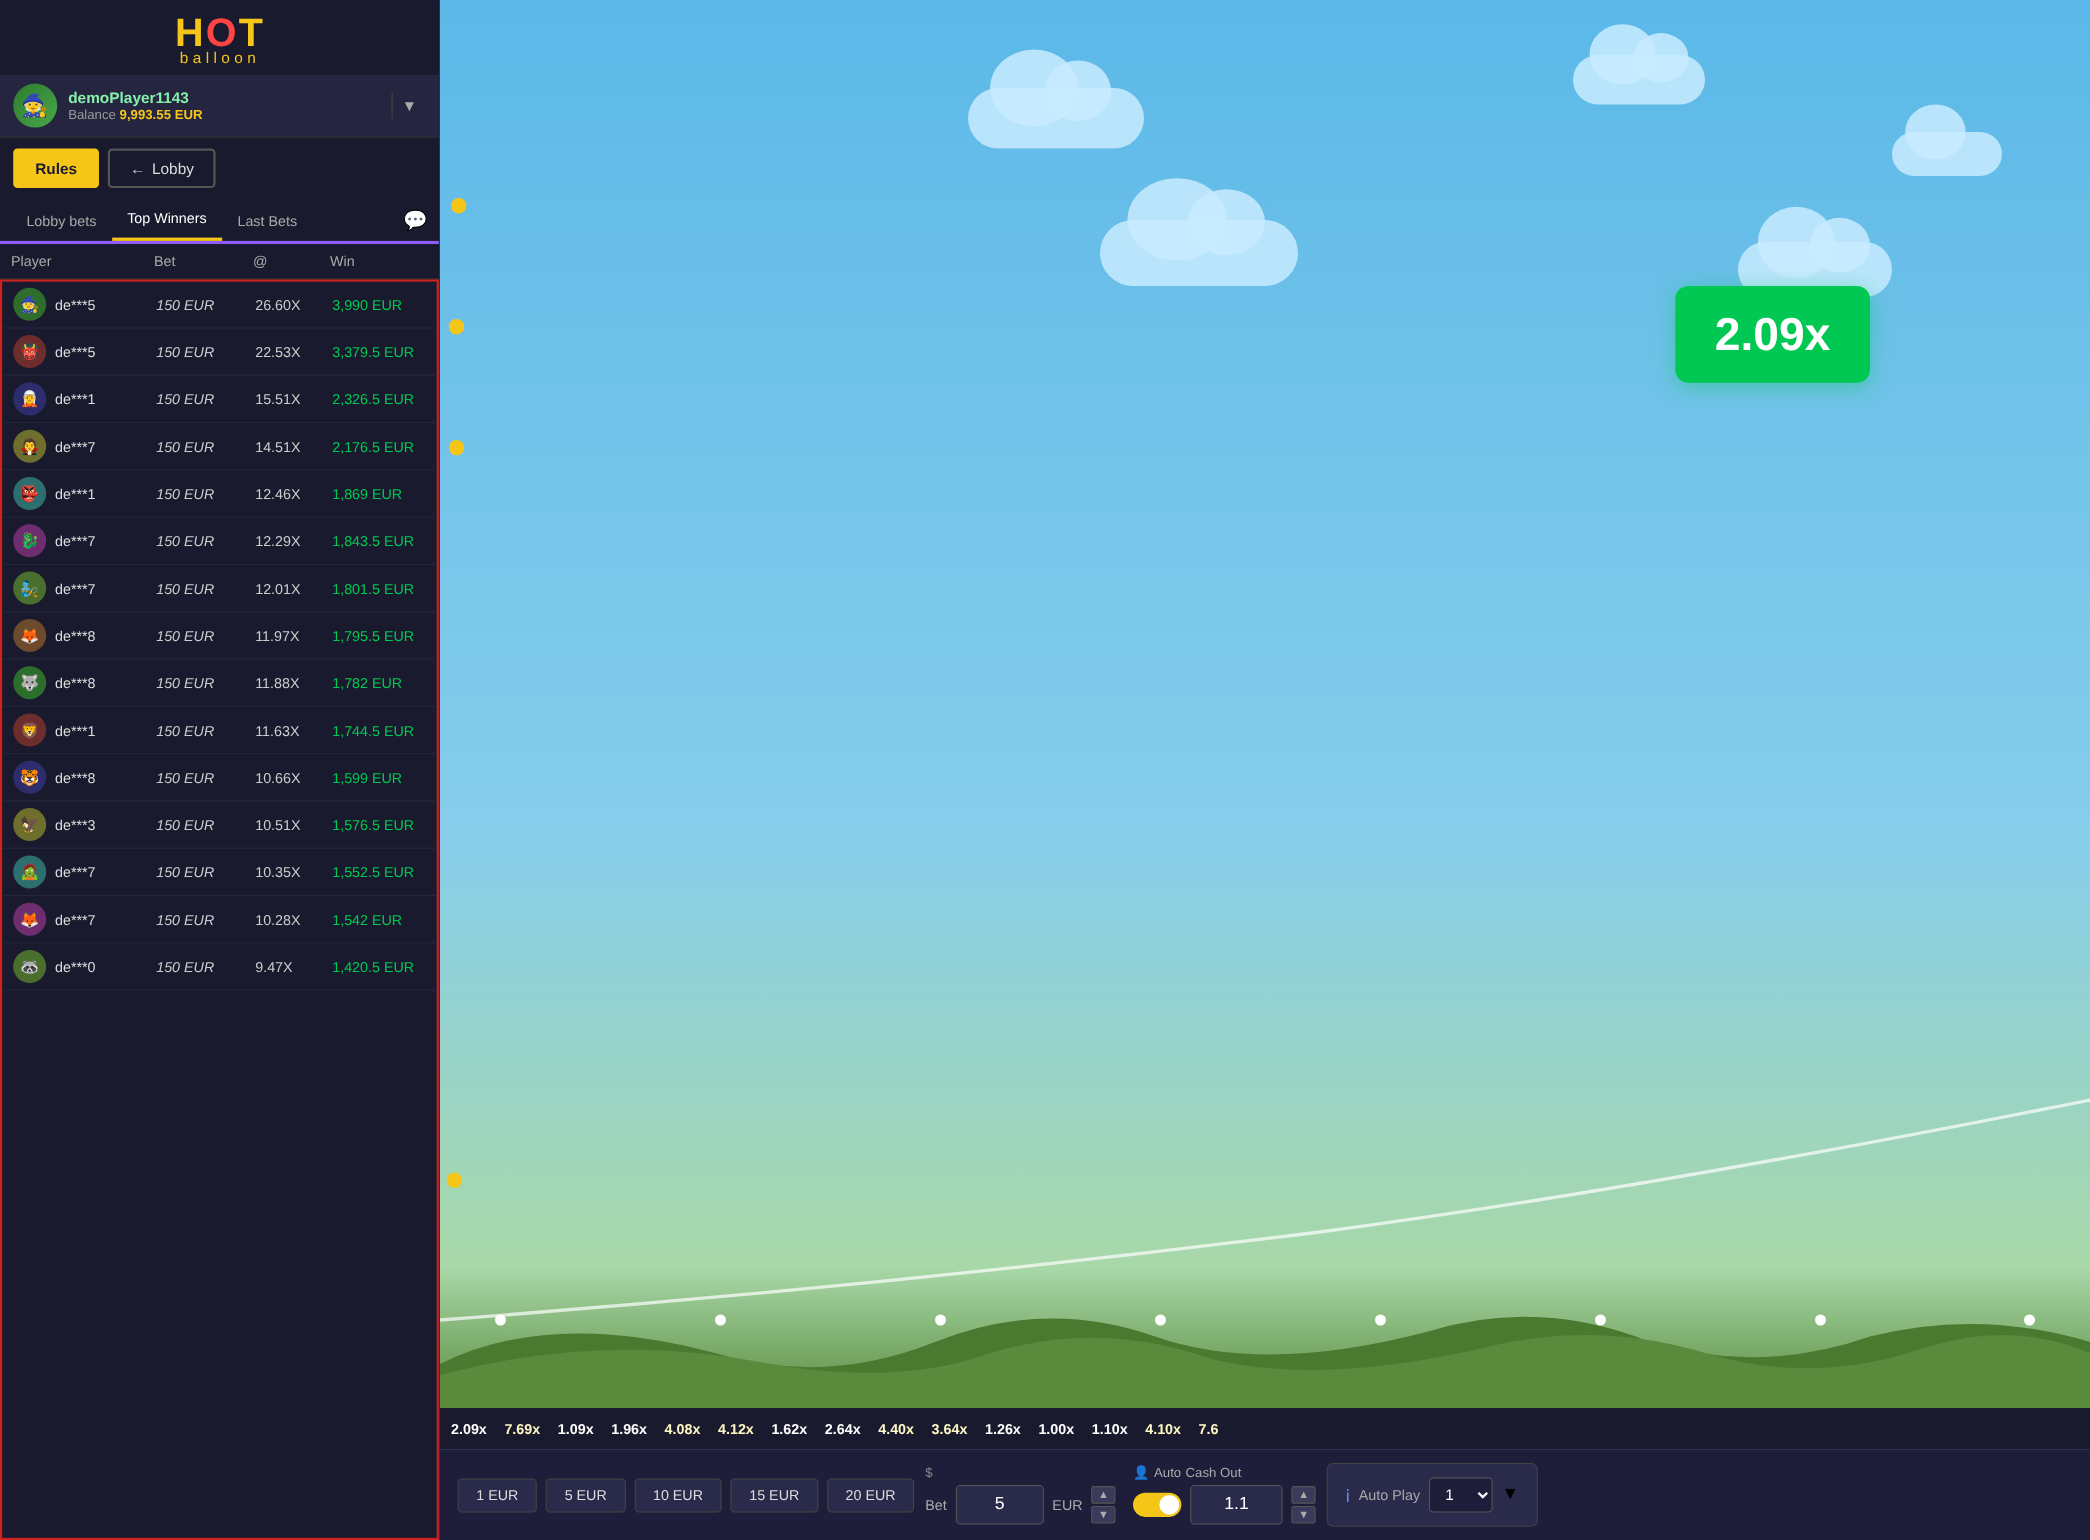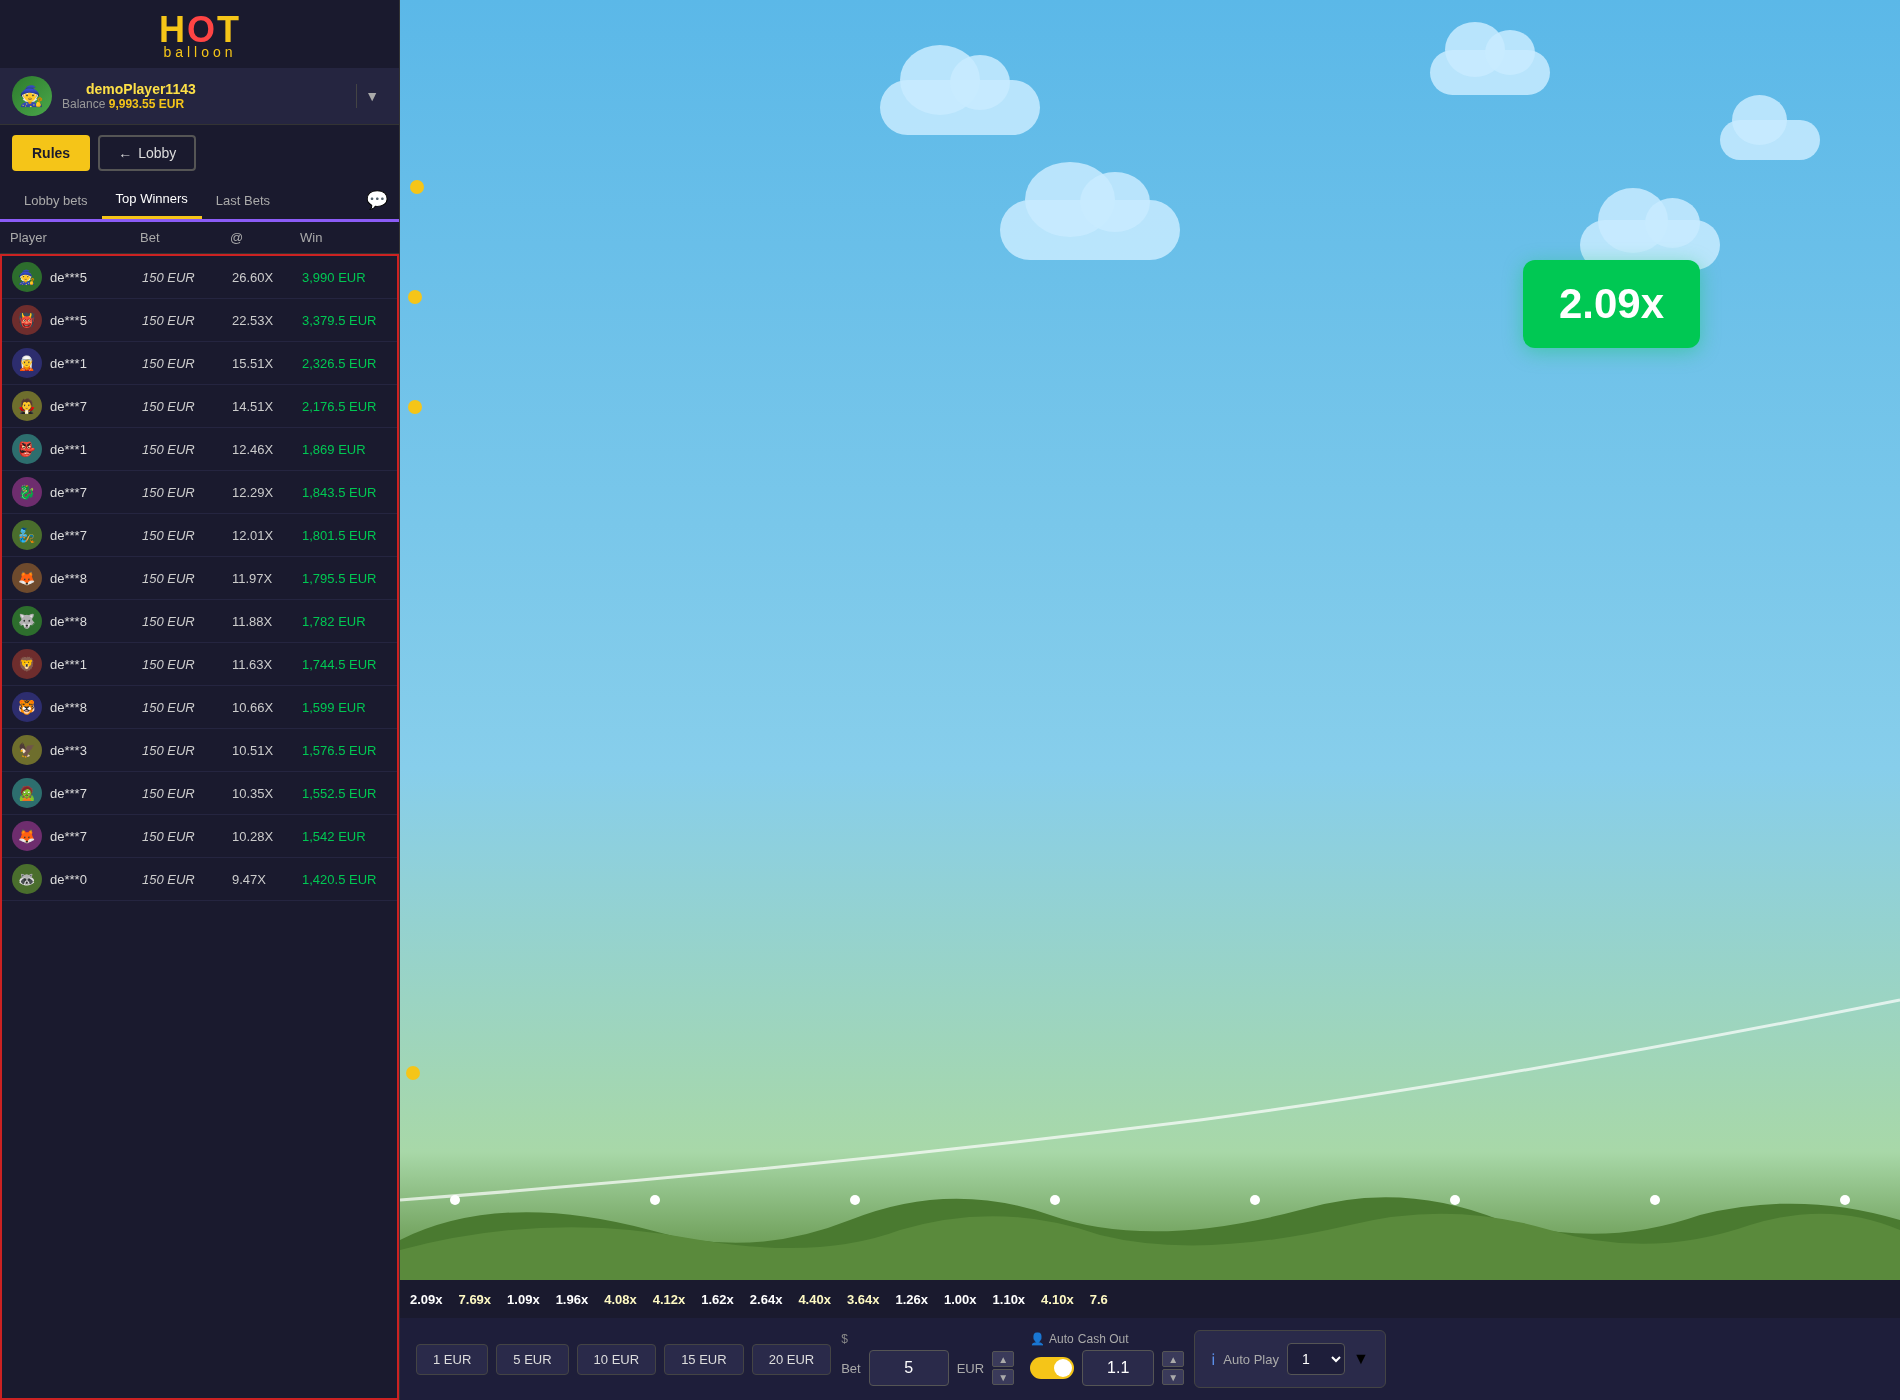--- a/index.html
+++ b/index.html
@@ -77,24 +77,23 @@
       margin-right: 10px;
       overflow: hidden;
       flex-shrink: 0;
     }
 
     .user-info {
       flex: 1;
     }
 
     .username {
-      color: #fde047;
+      color: #86efac;
       font-size: 14px;
       font-weight: bold;
-      margin-left: 24px;
     }
 
     .balance-line {
       font-size: 12px;
       color: #999;
     }
 
     .balance-amount {
       color: #f5c518;
       font-weight: bold;
@@ -478,21 +477,21 @@
       right: 2px;
     }
 
     .cashout-input {
       background: #2a2a4a;
       border: 1px solid #555;
       color: white;
       padding: 8px 12px;
       border-radius: 4px;
       font-size: 16px;
-      width: 72px;
+      width: 84px;
       text-align: center;
     }
 
     .bottom-controls {
       display: flex;
       gap: 16px;
       align-items: center;
     }
 
     .autoplay-section {

